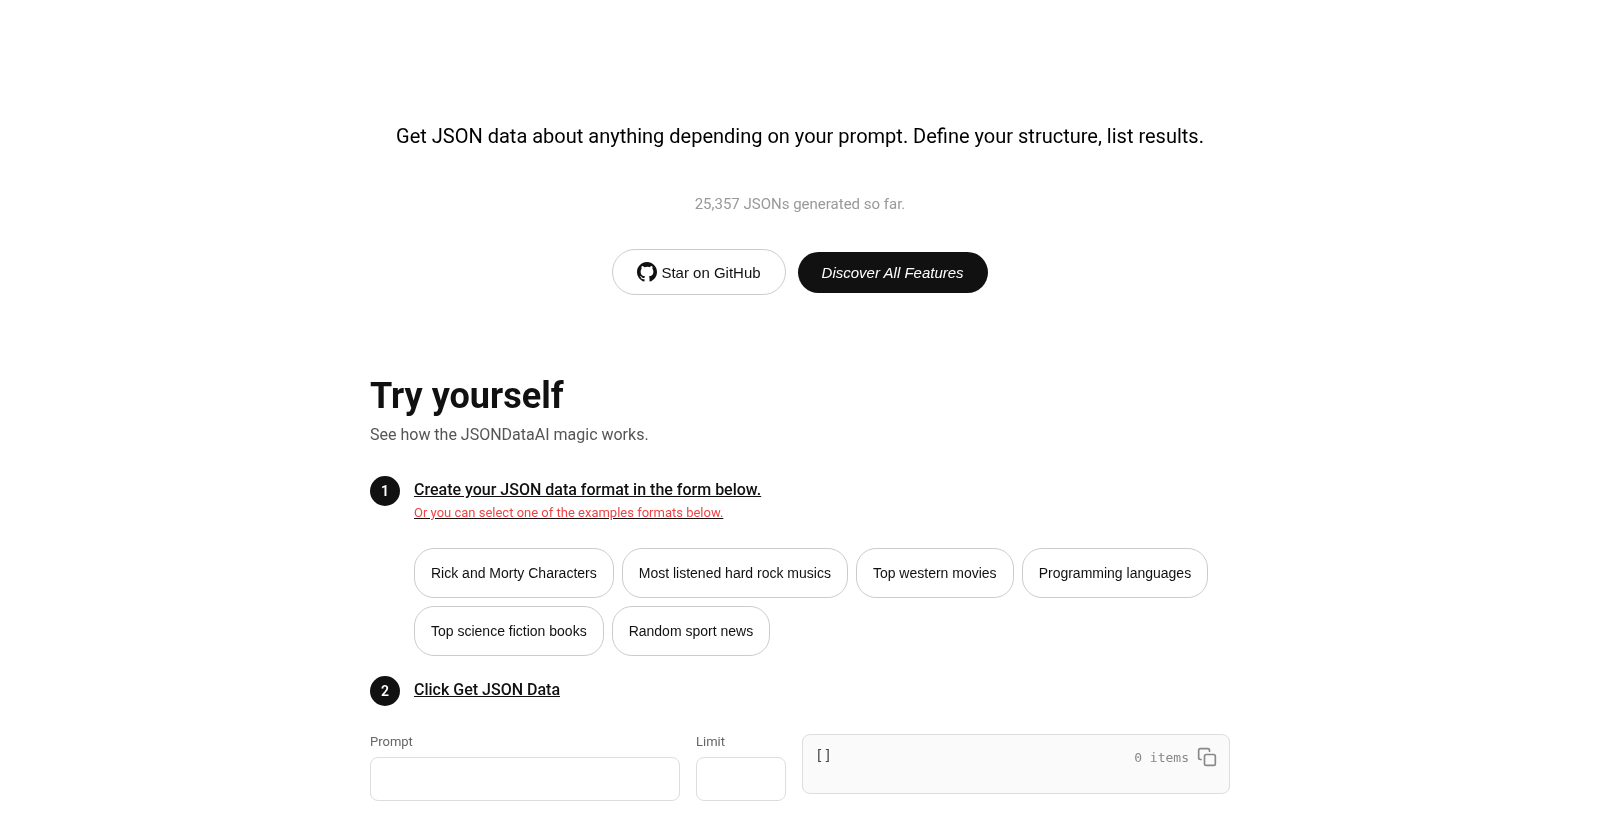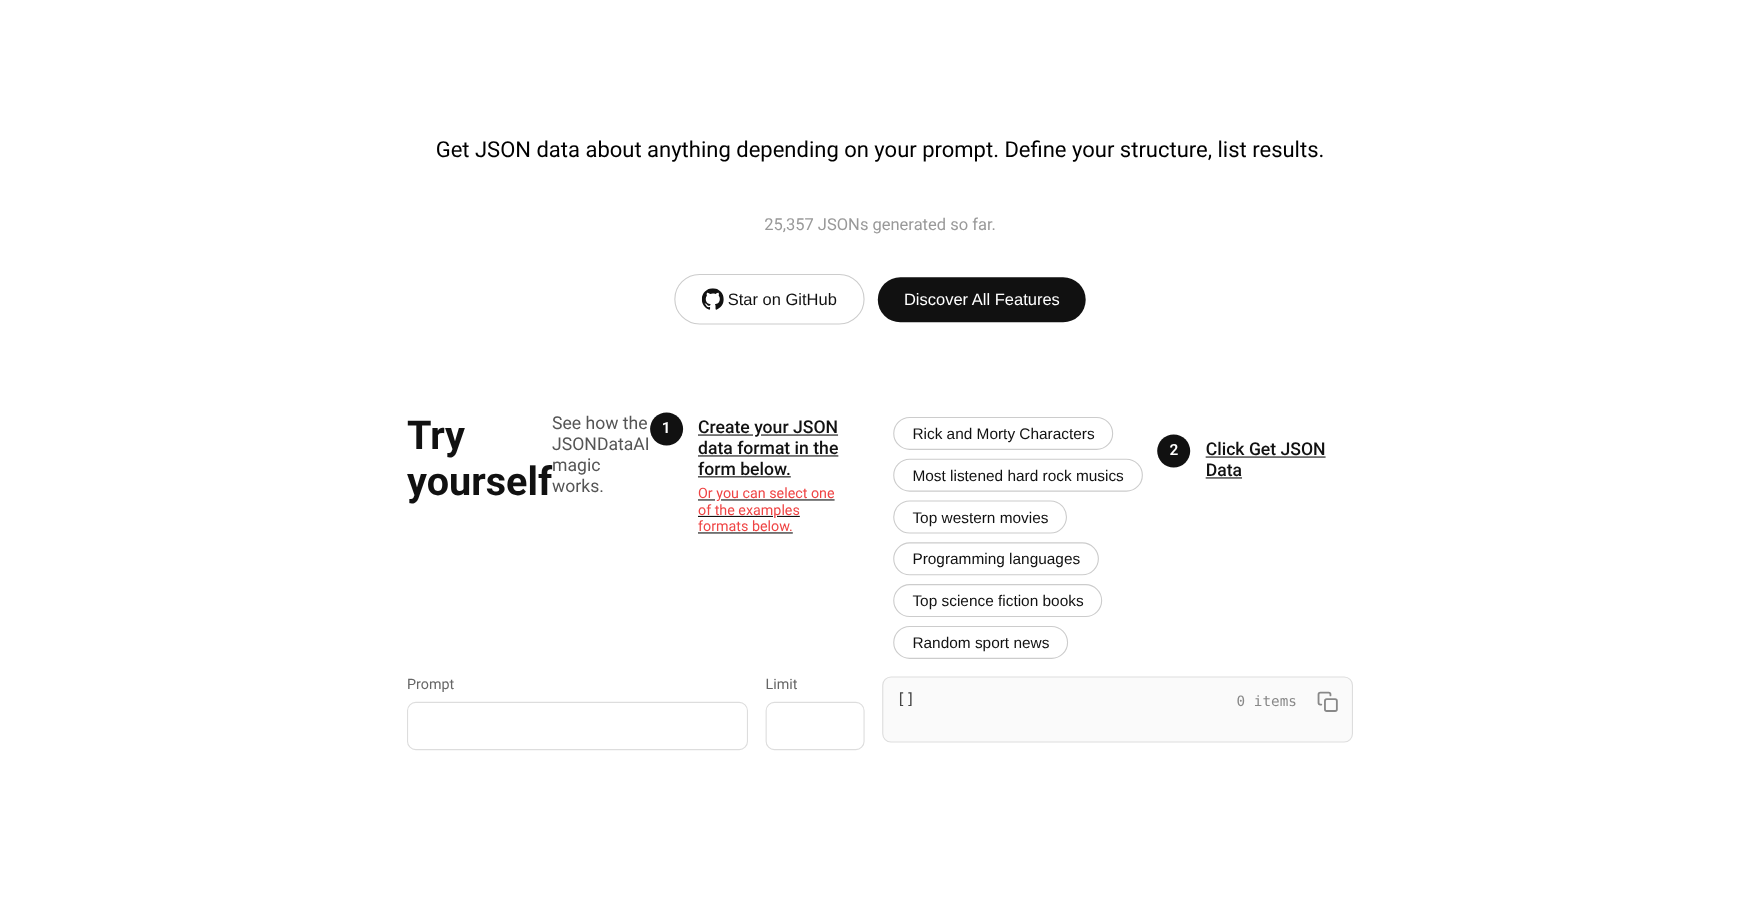--- a/index.html
+++ b/index.html
@@ -85,46 +85,47 @@
       align-items: center;
       padding: 12px 24px;
       border-radius: 24px;
       background: #111111;
       color: #ffffff;
       font-size: 15px;
       font-weight: 500;
       cursor: pointer;
       border: none;
       text-decoration: none;
+      font-style: italic;
     }
 
     .github-icon {
       width: 20px;
       height: 20px;
     }
 
     .try-section {
       width: 100%;
       max-width: 900px;
       padding: 0 20px;
       display: flex;
-      flex-direction: row;
+      flex-direction: column;
       align-items: flex-start;
     }
 
     .try-title {
       font-size: 36px;
       font-weight: 700;
       margin-bottom: 8px;
     }
 
     .try-subtitle {
       font-size: 16px;
       color: #555555;
-      margin-bottom: 20px;
+      margin-bottom: 32px;
     }
 
     .step {
       display: flex;
       align-items: flex-start;
       gap: 14px;
       margin-bottom: 12px;
       width: 100%;
     }
 
@@ -164,21 +165,21 @@
 
     .examples-row {
       display: flex;
       flex-wrap: wrap;
       gap: 8px;
       margin-left: 44px;
       margin-top: 4px;
     }
 
     .example-tag {
-      padding: 6px 16px;
+      padding: 16px 16px;
       border: 1.5px solid #cccccc;
       border-radius: 20px;
       font-size: 14px;
       color: #111111;
       cursor: pointer;
       background: #ffffff;
       white-space: nowrap;
     }
 
     .step2 {
@@ -247,21 +248,21 @@
       justify-content: space-between;
     }
 
     .json-content {
       color: #444444;
     }
 
     .items-badge {
       display: flex;
       align-items: center;
-      gap: 18px;
+      gap: 8px;
       font-size: 13px;
       color: #888888;
     }
 
     .copy-icon {
       width: 20px;
       height: 20px;
       cursor: pointer;
       color: #888888;
     }

